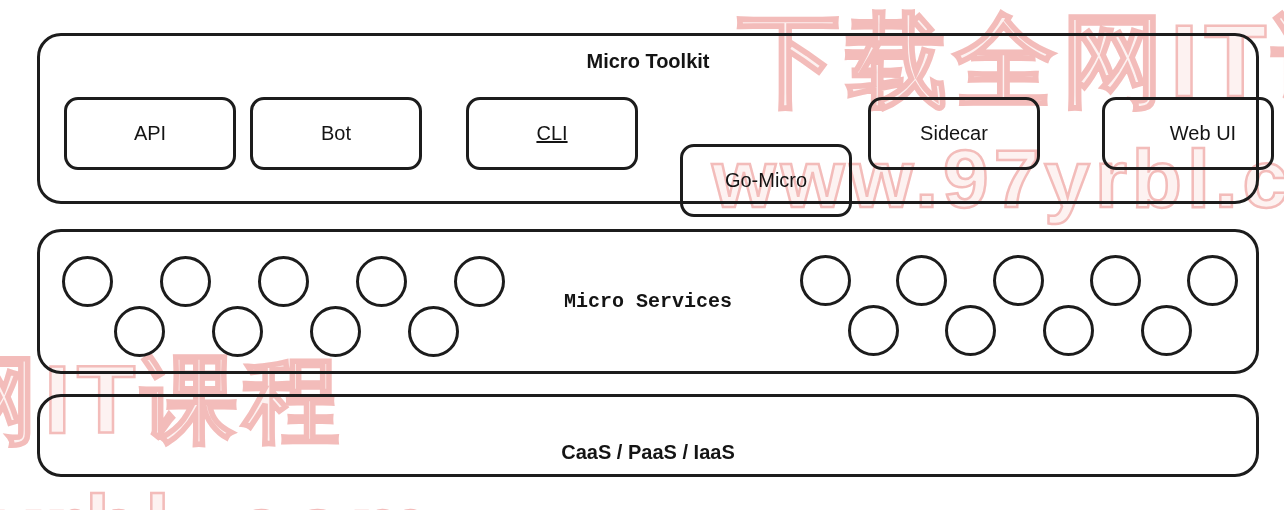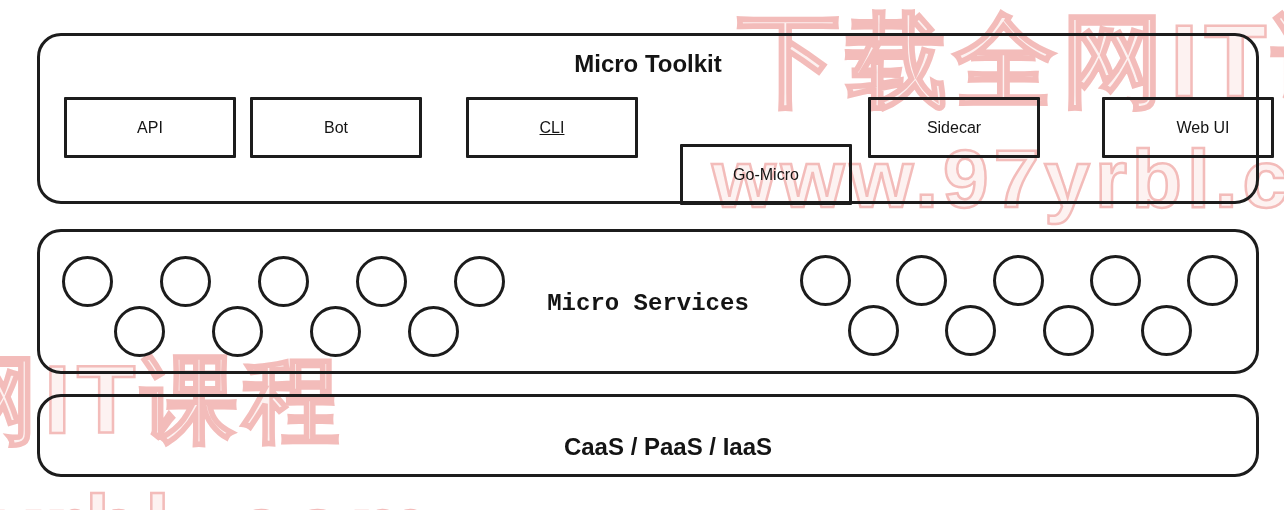--- a/index.html
+++ b/index.html
@@ -40,41 +40,41 @@
     z-index: 1;
   }
   .panel-toolkit  { top: 33px;  height: 171px; }
   .panel-services { top: 229px; height: 145px; font-family: Liberation Mono, monospace; }
   .panel-infra    { top: 394px; height: 83px;  }
 
   .panel-title {
     position: absolute;
     left: 0; width: 100%;
     text-align: center;
-    font-size: 24px;
+    font-size: 20px;
     font-weight: 700;
     color: var(--text, #141414);
   }
   .panel-toolkit  .panel-title { top: 14px; }
   .panel-services .panel-title { top: 58px; }
-  .panel-infra    .panel-title { top: 36px; margin-left: 20px; }
+  .panel-infra    .panel-title { top: 44px; }
 
   .toolkit-item {
     position: absolute;
     top: 61px;
     width: 172px;
-    height: 61px;
+    height: 73px;
     box-sizing: border-box;
     border: 3px solid var(--line, #1c1c1c);
-    border-radius: 1px;
+    border-radius: 14px;
     background: transparent;
     display: flex;
     align-items: center;
     justify-content: center;
-    font-size: 16px;
+    font-size: 20px;
     font-weight: 400;
     color: var(--text, #141414);
   }
 
   .service-circle {
     position: absolute;
     width: 51px;
     height: 51px;
     box-sizing: border-box;
     border: 3.5px solid var(--line, #1c1c1c);

